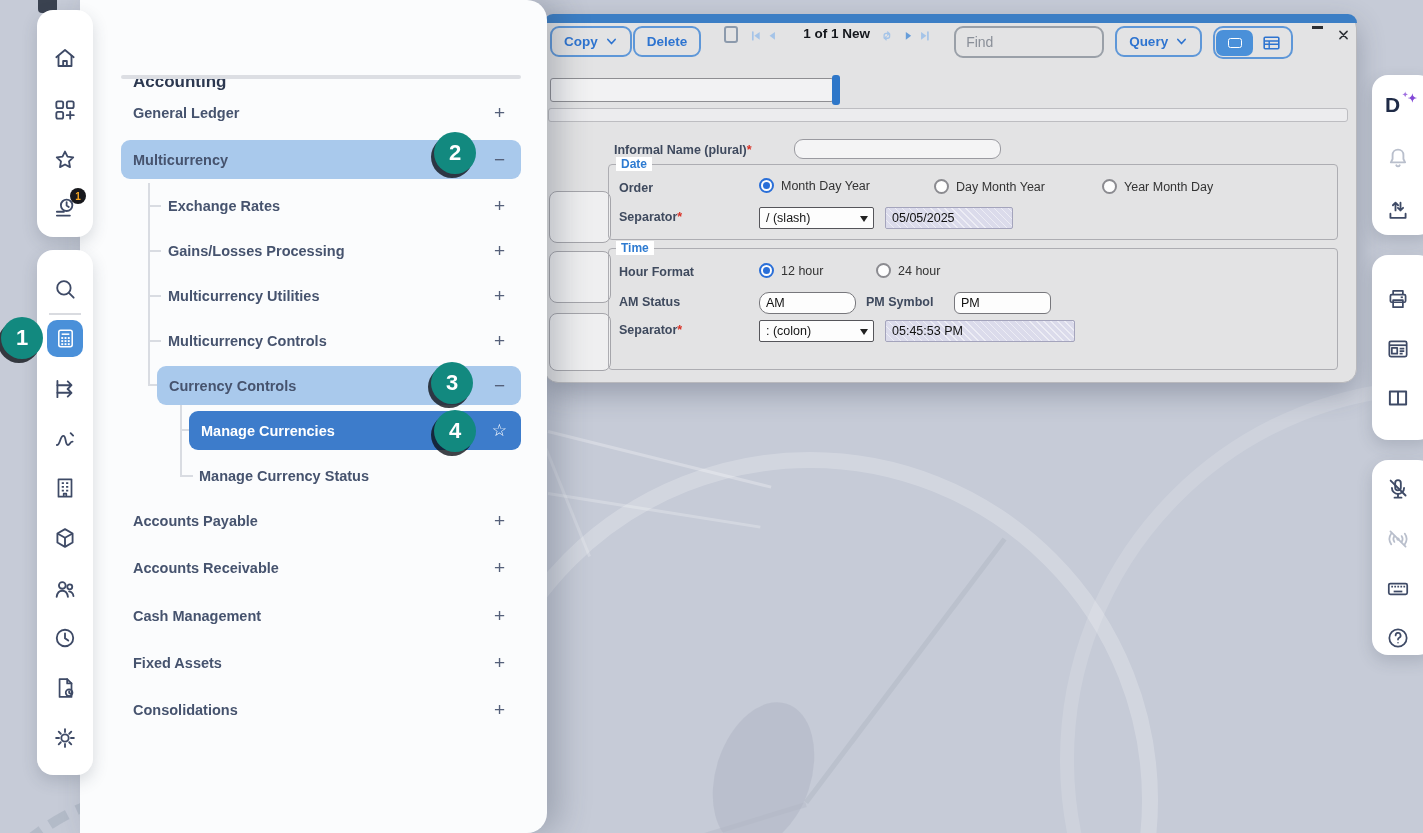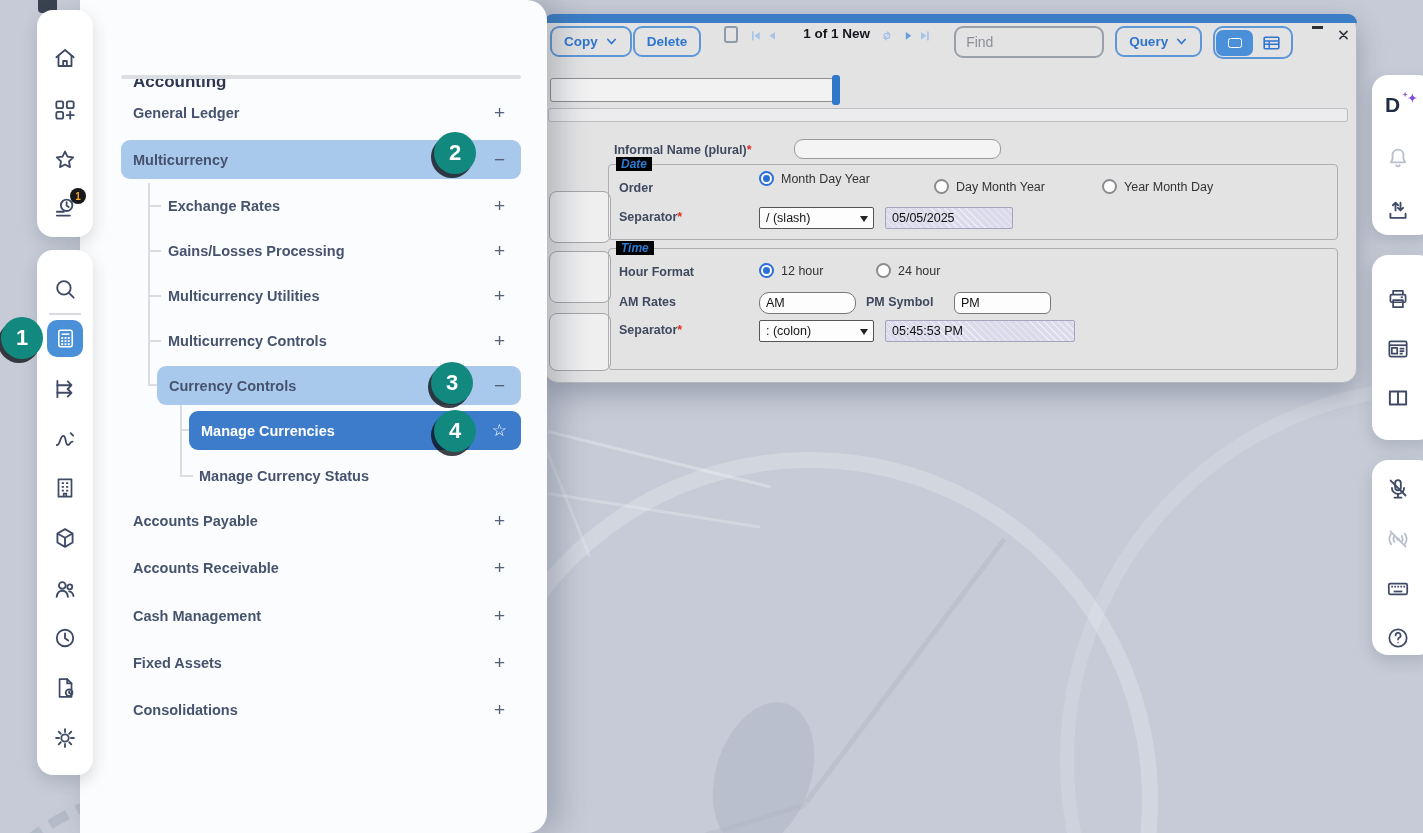--- a/index.html
+++ b/index.html
@@ -45,21 +45,21 @@
   .top-field-handle { position:absolute; left:287px; top:60px; width:8px; height:30px; background:#2e77c9; border-radius:3px; }
   .thin-row { position:absolute; left:3px; top:93px; width:800px; height:14px; background:#ececee; border:1px solid #bdbdc1; border-radius:3px; }
   .pbox { position:absolute; left:4px; width:62px; background:#efeff0; border:1px solid #a5a5aa; border-radius:8px; }
 
   .flabel { position:absolute; font-size:12.5px; font-weight:700; color:#3f4a5e; white-space:nowrap; }
   .req { color:#d93025; font-weight:700; }
   .txtin { position:absolute; background:#f7f7f8; border:1px solid #8f8f95; border-radius:4px; font-size:12.5px; color:#111;
            padding:2px 6px 0 6px; font-family:"Liberation Sans", sans-serif; }
   .informal-in { border-radius:9px; background:#f4f4f5; border-color:#9a9aa0; }
   .fset { position:absolute; border:1px solid #adadb2; border-radius:4px; }
-  .legend { position:absolute; top:-8px; left:7px; background:#000000; padding:0 5px; font-size:12px; font-weight:700; color:#2e7bd1;font-style:italic; }
+  .legend { position:absolute; top:-8px; left:7px; background:#ffffff; padding:0 5px; font-size:12px; font-weight:700; color:#2e7bd1; }
   .radio { position:absolute; display:flex; align-items:center; gap:7px; }
   .rdot { width:15px; height:15px; border:2px solid #8b8b90; border-radius:50%; background:#fdfdfd; display:flex; align-items:center; justify-content:center; flex:none; }
   .radio.checked .rdot { border-color:#2a6fd8; }
   .radio.checked .rdot::after { content:""; width:7px; height:7px; border-radius:50%; background:#2a6fd8; }
   .rlab { font-size:12.5px; color:#333; font-weight:500; white-space:nowrap; }
   .select { position:absolute; height:22px; background:#fdfdfd; border:1px solid #55555a; border-radius:2px; font-size:12.5px; color:#161616;
             padding:3px 20px 0 6px; }
   .select::after { content:""; position:absolute; right:5px; top:8px; border-left:4.5px solid transparent; border-right:4.5px solid transparent; border-top:6px solid #222; }
   .ro-field { position:absolute; height:22px; background:#dbdbeb; border:1px solid #a4a4bc; border-radius:2px; font-size:12.5px; color:#111; padding:3px 6px 0 6px;
               background-image:repeating-linear-gradient(45deg, rgba(255,255,255,.5) 0 1px, transparent 1px 5px); }
@@ -208,21 +208,21 @@
     <div class="pbox" style="top:298px; height:58px"></div>
 
     <div class="flabel" style="left:69px; top:128px">
       <span>Informal Name (plural)</span><span class="req">*</span>
     </div>
     <div class="txtin informal-in" style="left:249px; top:124px; width:207px; height:20px"></div>
 
     <div class="fset" style="left:63px; top:149px; width:730px; height:76px">
       <div class="legend">Date</div>
       <div class="flabel" style="left:10px; top:16px">Order</div>
-      <div class="radio checked" style="left:150px; top:6px">
+      <div class="radio checked" style="left:150px; top:13px">
         <span class="rdot"></span>
         <span class="rlab">Month Day Year</span>
       </div>
       <div class="radio" style="left:325px; top:14px">
         <span class="rdot"></span>
         <span class="rlab">Day Month Year</span>
       </div>
       <div class="radio" style="left:493px; top:14px">
         <span class="rdot"></span>
         <span class="rlab">Year Month Day</span>
@@ -242,21 +242,21 @@
       <div class="legend">Time</div>
       <div class="flabel" style="left:10px; top:16px">Hour Format</div>
       <div class="radio checked" style="left:150px; top:14px">
         <span class="rdot"></span>
         <span class="rlab">12 hour</span>
       </div>
       <div class="radio" style="left:267px; top:14px">
         <span class="rdot"></span>
         <span class="rlab">24 hour</span>
       </div>
-      <div class="flabel" style="left:10px; top:46px">AM Rates</div>
+      <div class="flabel" style="left:10px; top:46px">AM Status</div>
       <input class="sym-in" style="left: 150px; top: 43px; border-radius: 10px;" value="AM">
       <div class="flabel" style="left:257px; top:46px">PM Symbol</div>
       <input class="sym-in" style="left: 345px; top: 43px;" value="PM">
       <div class="flabel" style="left:10px; top:74px">
         <span>Separator</span><span class="req">*</span>
       </div>
       <div class="select" style="left:150px; top:71px; width:115px">
         <span>: (colon)</span>
       </div>
       <div class="ro-field" style="left:276px; top:71px; width:190px">

